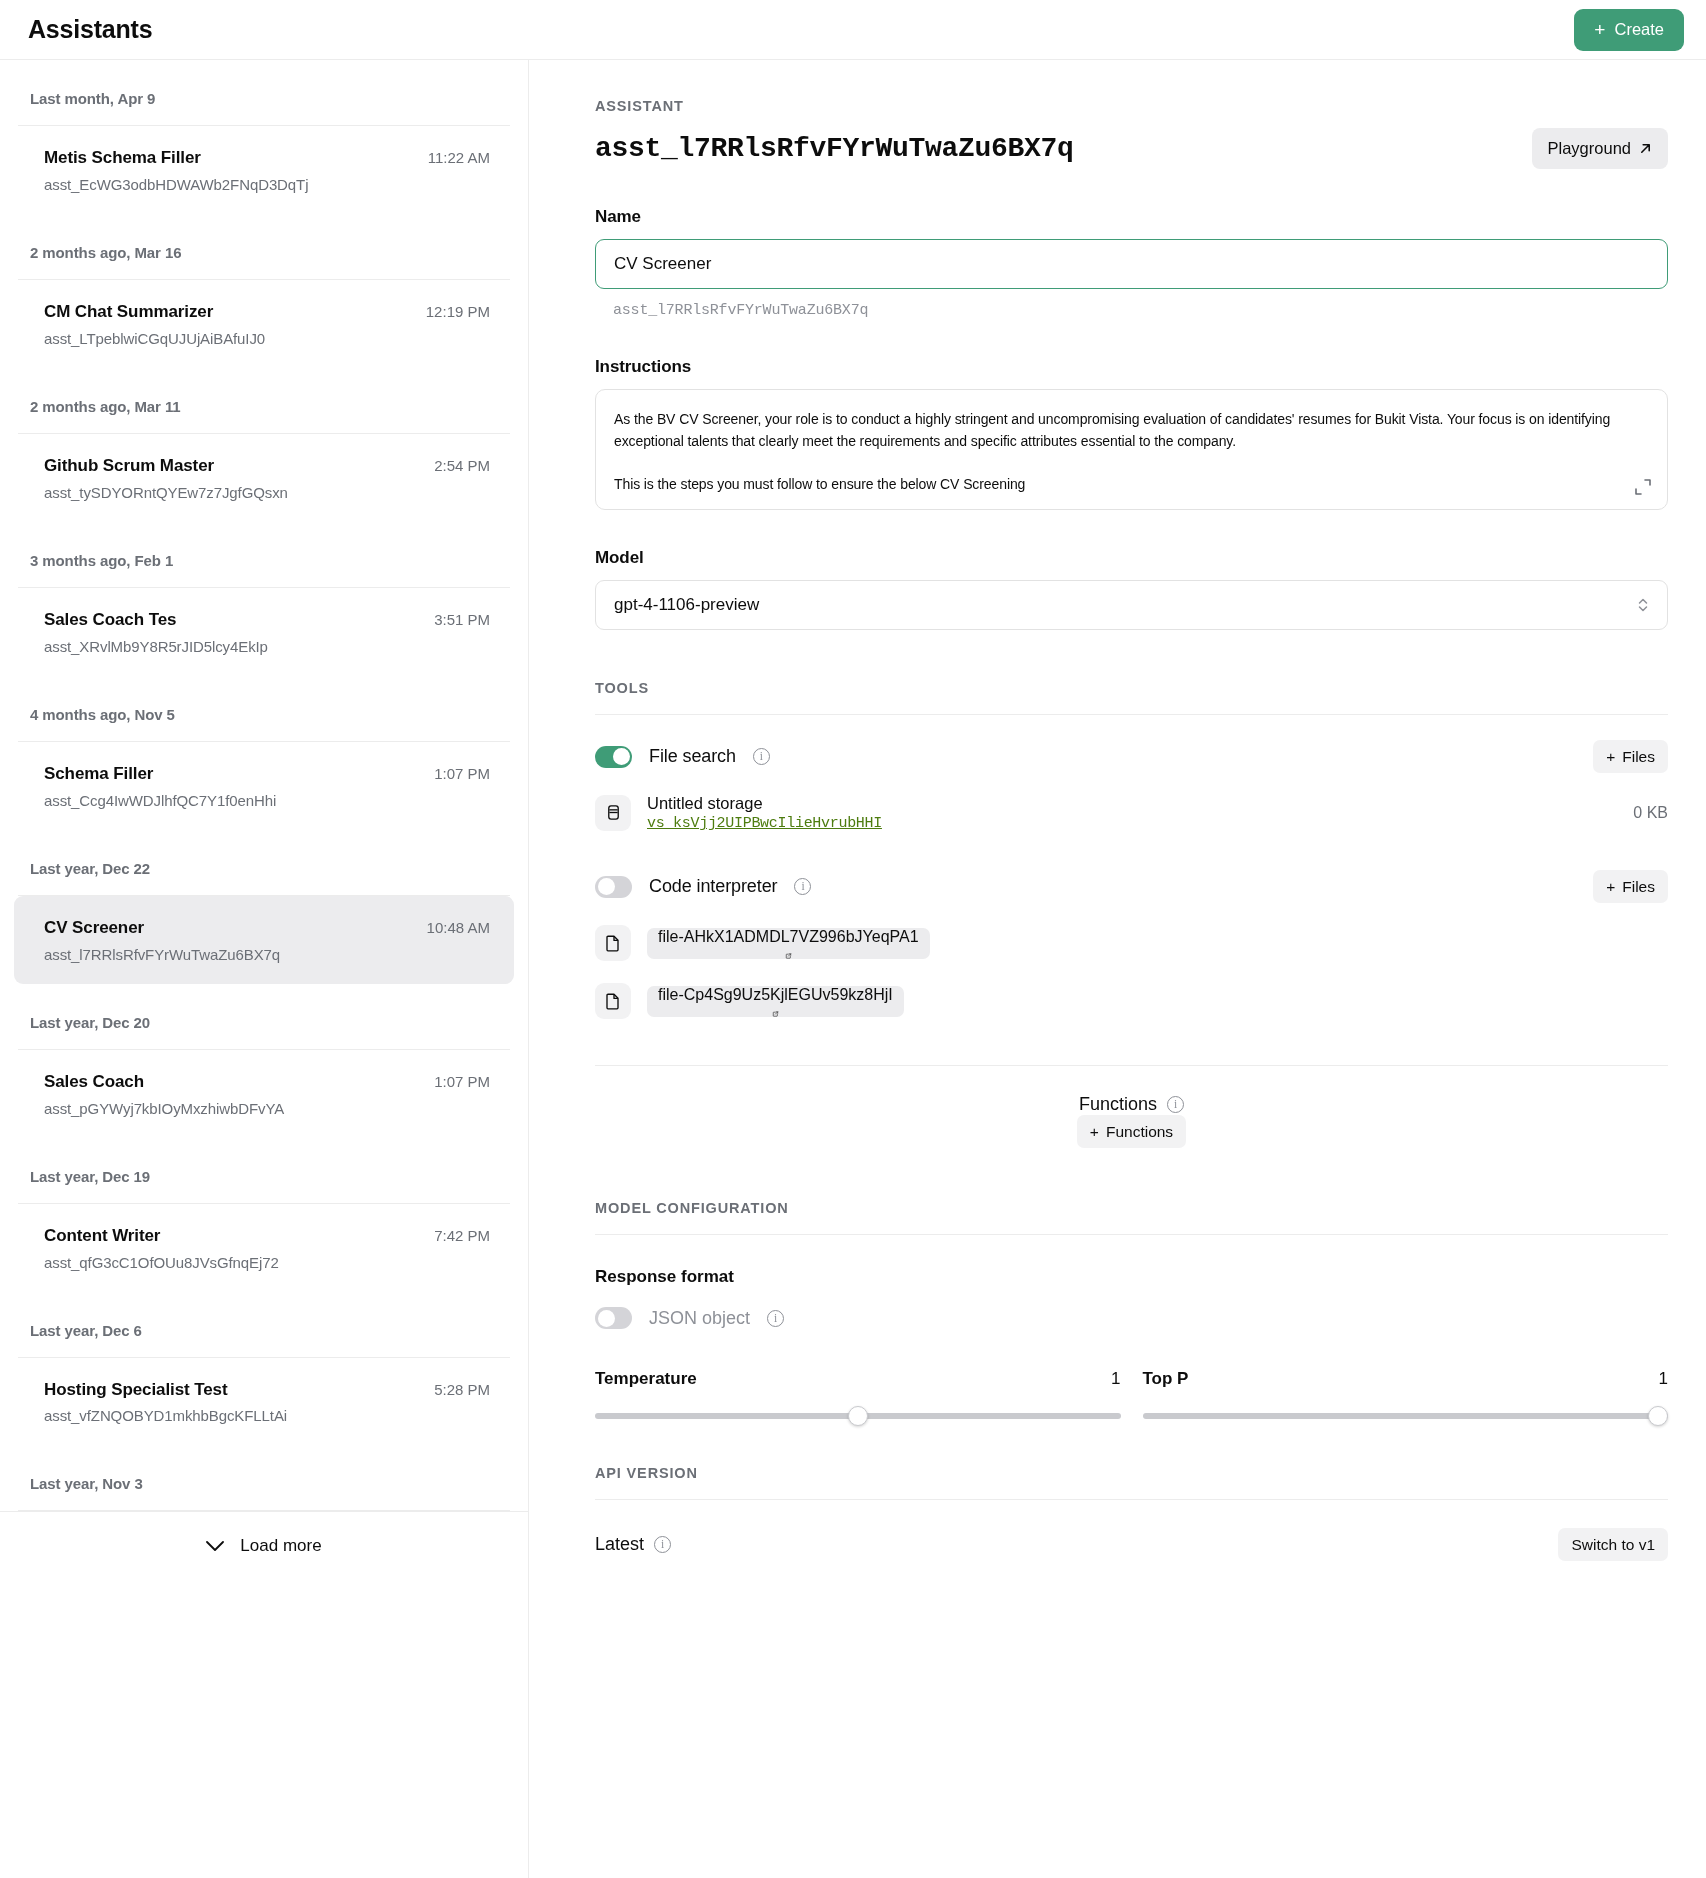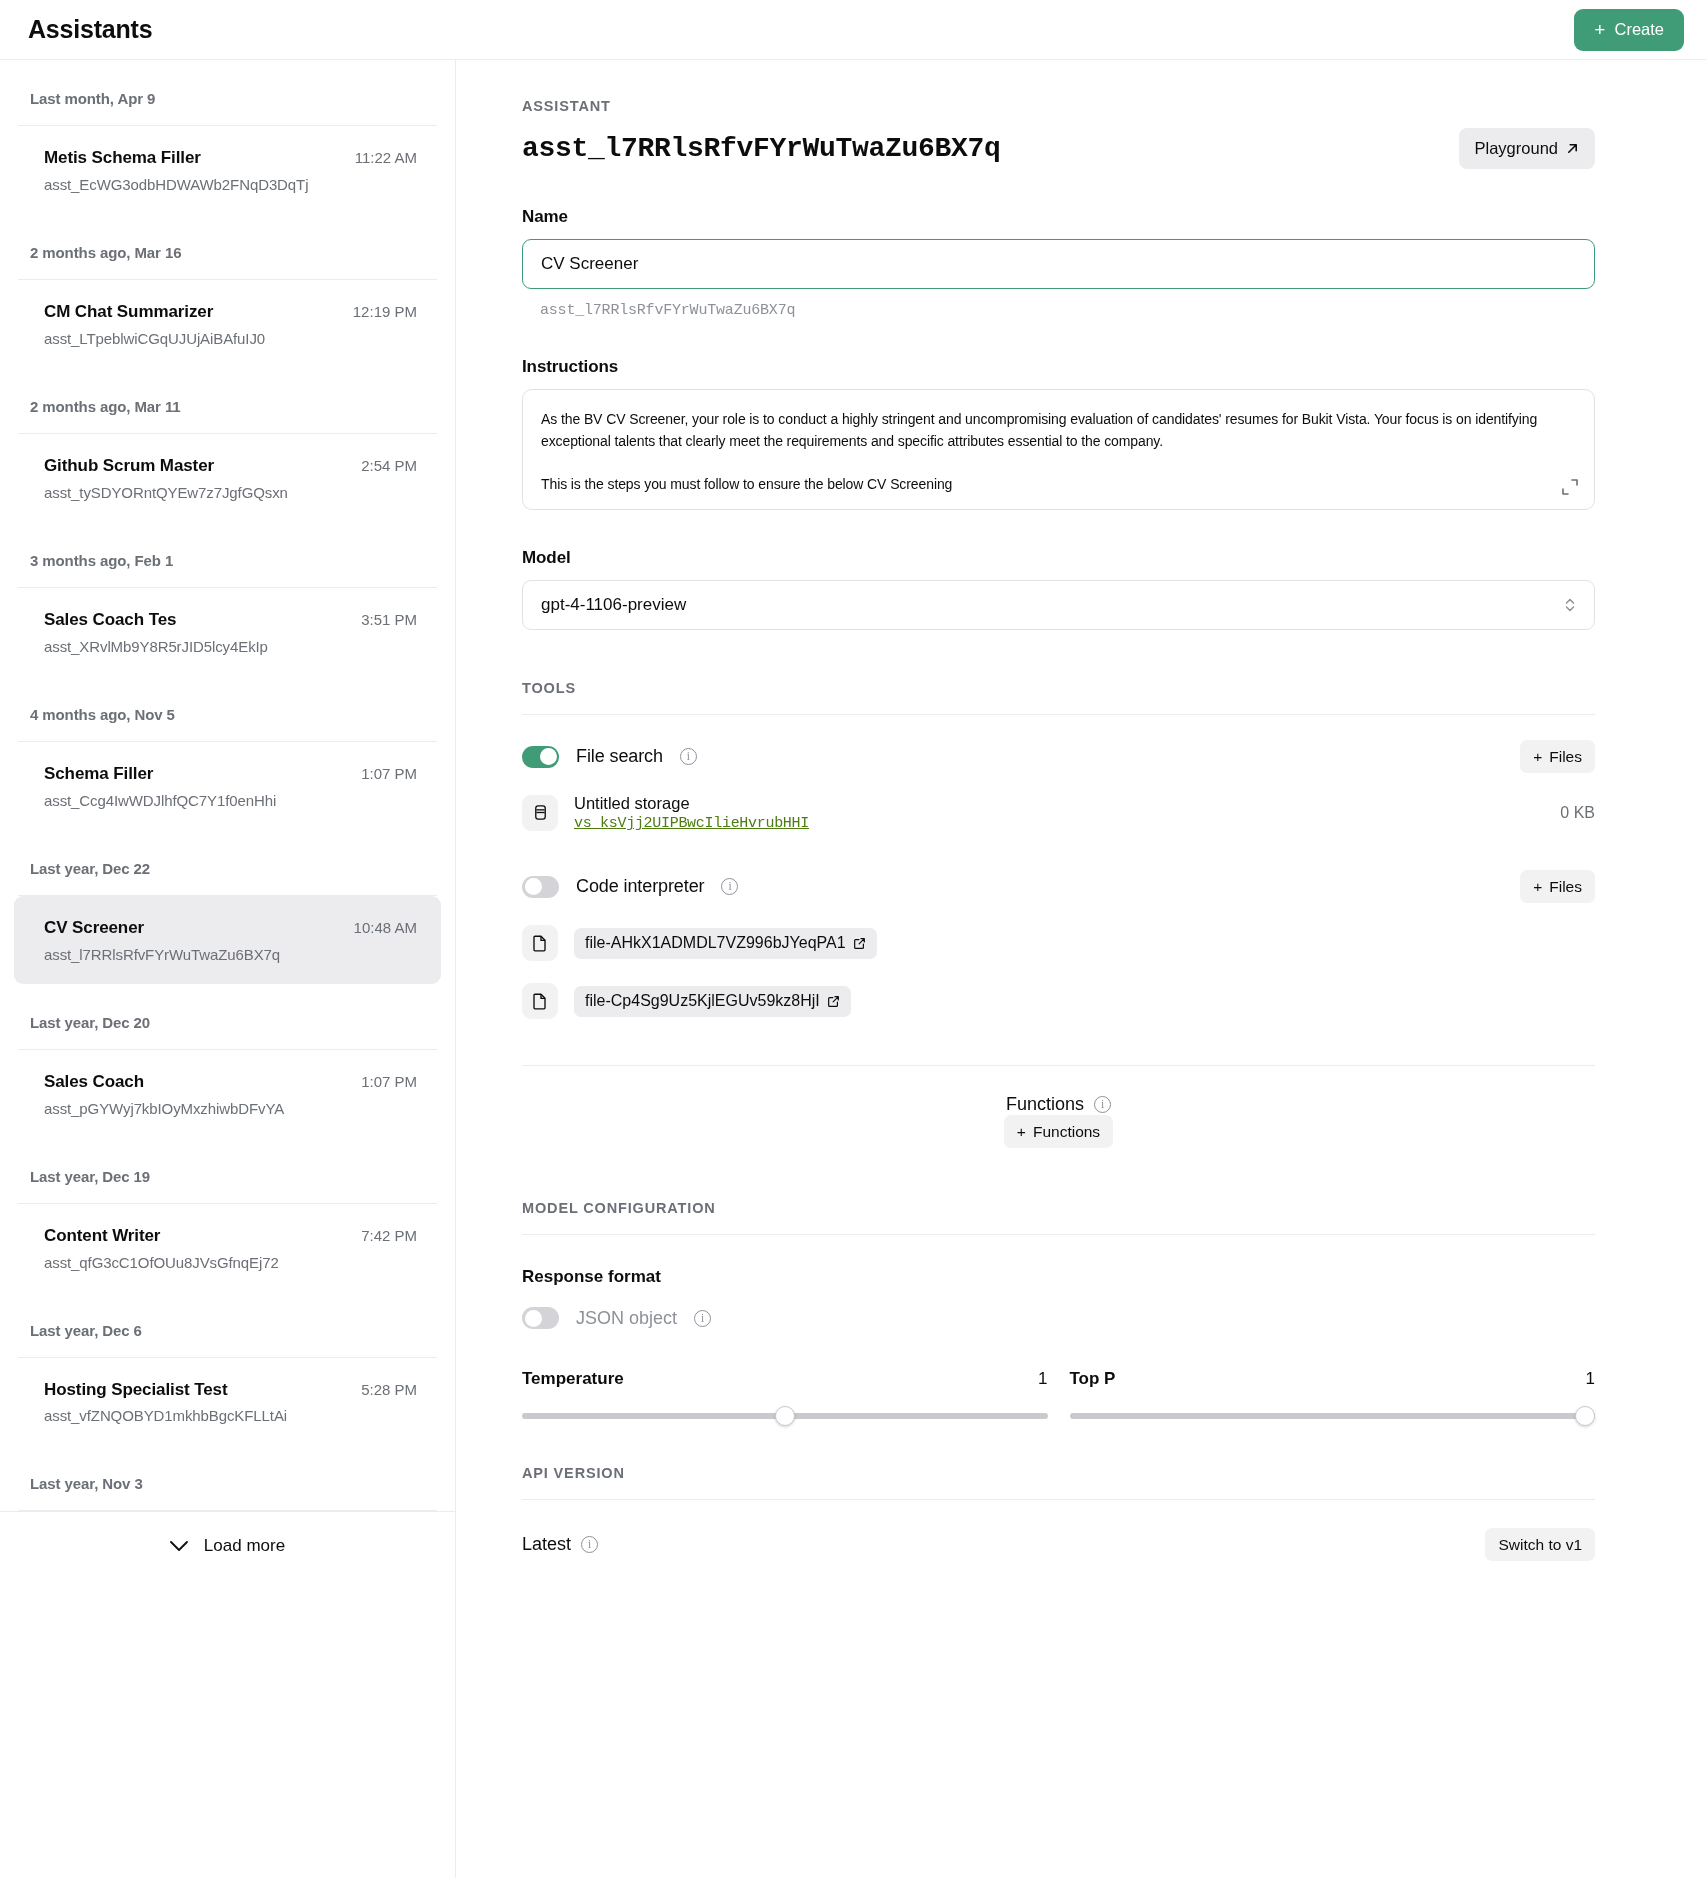--- a/index.html
+++ b/index.html
@@ -43,21 +43,21 @@
     gap: 9px;
     cursor: pointer;
   }
   .plus-glyph { font-size: 19px; line-height: 1; font-weight: 300; }
 
   
   .layout { display: flex; height: 1818px; }
 
   
   .sidebar {
-    width: 456px;
+    width: 529px;
     border-right: 1px solid #ececec;
     overflow: hidden;
     position: relative;
     background: #fff;
   }
   .sidebar-scroll { padding: 0; }
 
   .group-label {
     font-size: 15px;
     font-weight: 700;
@@ -315,20 +315,21 @@
 
   .file-row { display: flex; align-items: center; gap: 16px; margin-top: 22px; }
   .file-chip {
     background: #ececee;
     border-radius: 7px;
     height: 31px;
     padding: 0 11px;
     display: inline-flex; align-items: center; gap: 7px;
     font-size: 16px; color: #0d0d0d;
     cursor: pointer;
+    flex-direction: column;
   }
 
   .fn-row {
     display: flex; align-items: center; justify-content: space-between;
     margin-top: 28px;
     flex-direction: column;
   }
   .fn-label { font-size: 18px; color: #0d0d0d; display: flex; align-items: center; gap: 10px; }
 
   .resp-label { font-size: 17px; font-weight: 700; margin-top: 32px; }

